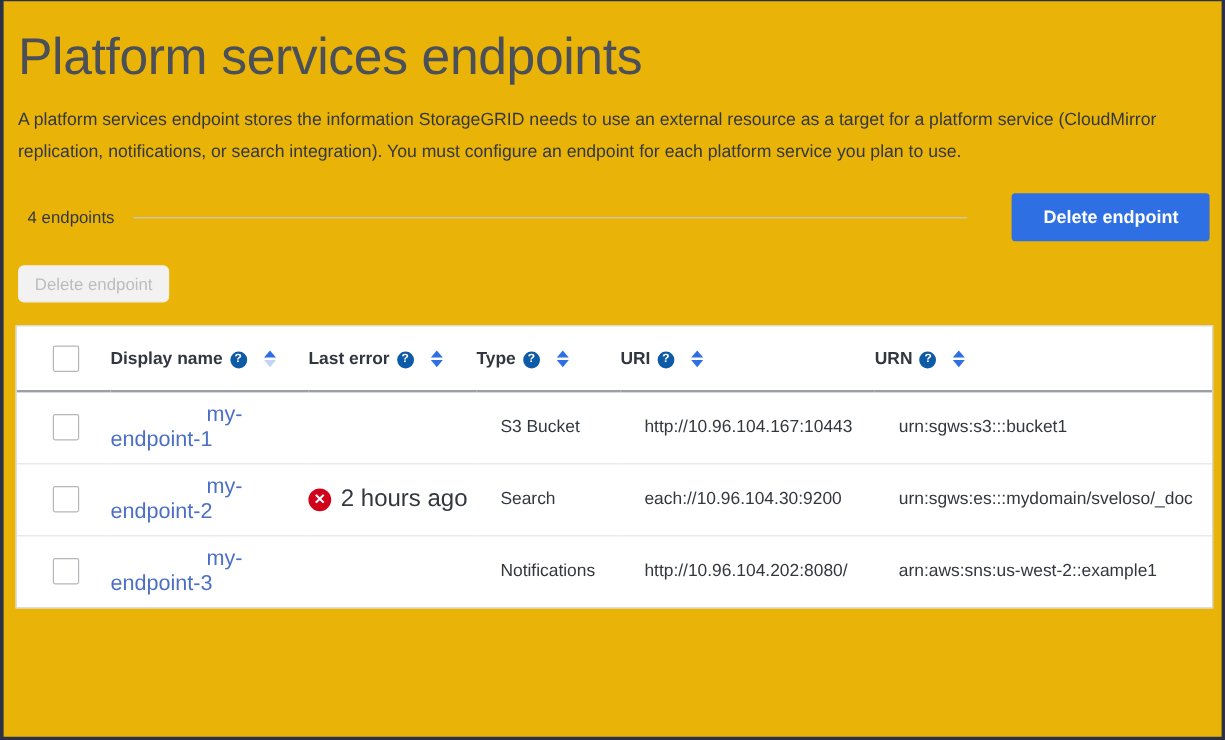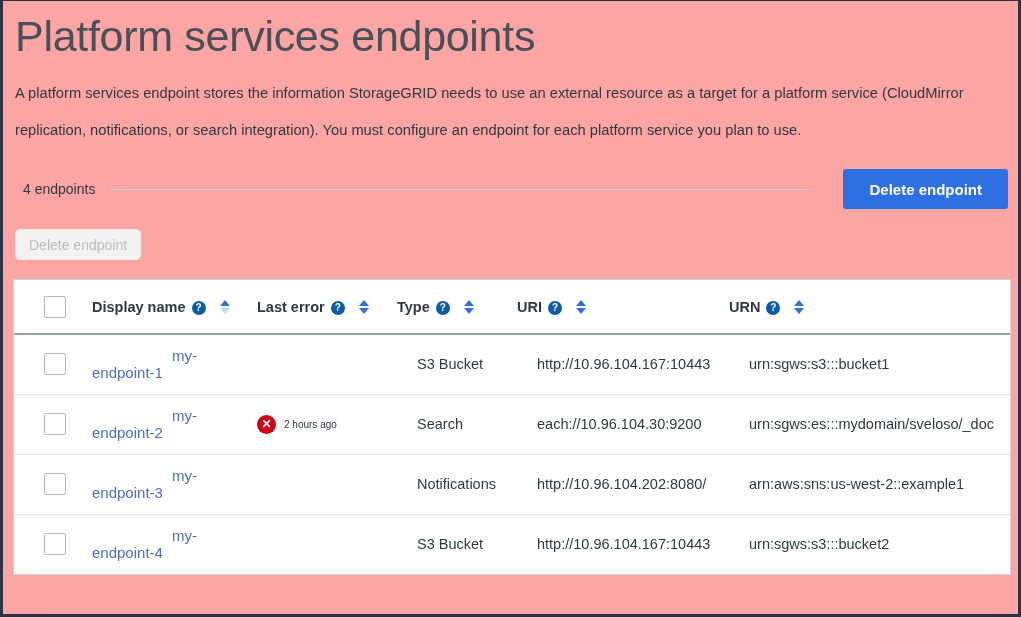--- a/index.html
+++ b/index.html
@@ -11,43 +11,43 @@
     overflow: hidden;
     background: #ffffff;
     font-family: "Liberation Sans", sans-serif;
     color: #2b2f38;
   }
 
   #page {
     position: relative;
     width: 1021px;
     height: 617px;
-    background: #fca5a5;
+    background: #eab308;
     border-left: 3px solid #2b3245;
     border-right: 3px solid #2b3245;
     border-bottom: 3px solid #2b3245;
     border-top: 1px solid #2b3245;
-    padding: 0 10px;
+    padding: 12px 10px;
   }
 
   
   .page-title {
     font-size: 43px;
     font-weight: 300;
     color: #4a4f58;
     letter-spacing: -0.3px;
     margin: 4px 0 0 2px;
     line-height: 62px;
     white-space: nowrap;
   }
 
   
   .intro {
     font-size: 14.7px;
-    line-height: 37px;
+    line-height: 27px;
     color: #33383f;
     margin: 8px 0 0 2px;
     width: 995px;
   }
 
   
   .count-row {
     display: flex;
     align-items: center;
     margin-top: 18px;
@@ -181,37 +181,37 @@
   }
   .sorter .up   { border-bottom: 6px solid #2f6fe4; margin-bottom: 2px; }
   .sorter .down { border-top: 6px solid #2f6fe4; }
   .sorter.asc .down { border-top-color: #c3d5f2; }
 
   .name-link {
     color: #4b6fc4;
     text-decoration: none;
     margin-left: 80px;
     cursor: pointer;
-    font-size: 15px;
+    font-size: 18px;
   }
 
   .err-cell { display: flex; align-items: center; }
   .err-icon {
     width: 19px; height: 19px;
     border-radius: 50%;
     background: #d0021b;
     color: #ffffff;
     font-size: 12px;
     font-weight: bold;
     line-height: 19px;
     text-align: center;
     flex: 0 0 auto;
     font-family: "Liberation Sans", sans-serif;
   }
-  .err-text { margin-left: 8px; font-size: 10px; white-space: nowrap; }
+  .err-text { margin-left: 8px; font-size: 20px; white-space: nowrap; }
 
   .cell-pad { white-space: nowrap; margin-left: 20px; }
   .hdr-pad-name { }
 </style>
 </head>
 <body>
 
 <div id="page">
 
   <h1 class="page-title">Platform services endpoints</h1>
@@ -325,27 +325,17 @@
         <tr>
           <td>
               <span class="chk"></span>
             </td>
           <td><a class="name-link">my-endpoint-3</a></td>
           <td><span class="cell-pad"></span></td>
           <td><span class="cell-pad">Notifications</span></td>
           <td><span class="cell-pad">http://10.96.104.202:8080/</span></td>
           <td><span class="cell-pad">arn:aws:sns:us-west-2::example1</span></td>
         </tr>
-        <tr>
-          <td>
-              <span class="chk"></span>
-            </td>
-          <td><a class="name-link">my-endpoint-4</a></td>
-          <td><span class="cell-pad"></span></td>
-          <td><span class="cell-pad">S3 Bucket</span></td>
-          <td><span class="cell-pad">http://10.96.104.167:10443</span></td>
-          <td><span class="cell-pad">urn:sgws:s3:::bucket2</span></td>
-        </tr>
       </tbody>
     </table>
   </div>
 
 </div>
 
 </body></html>

